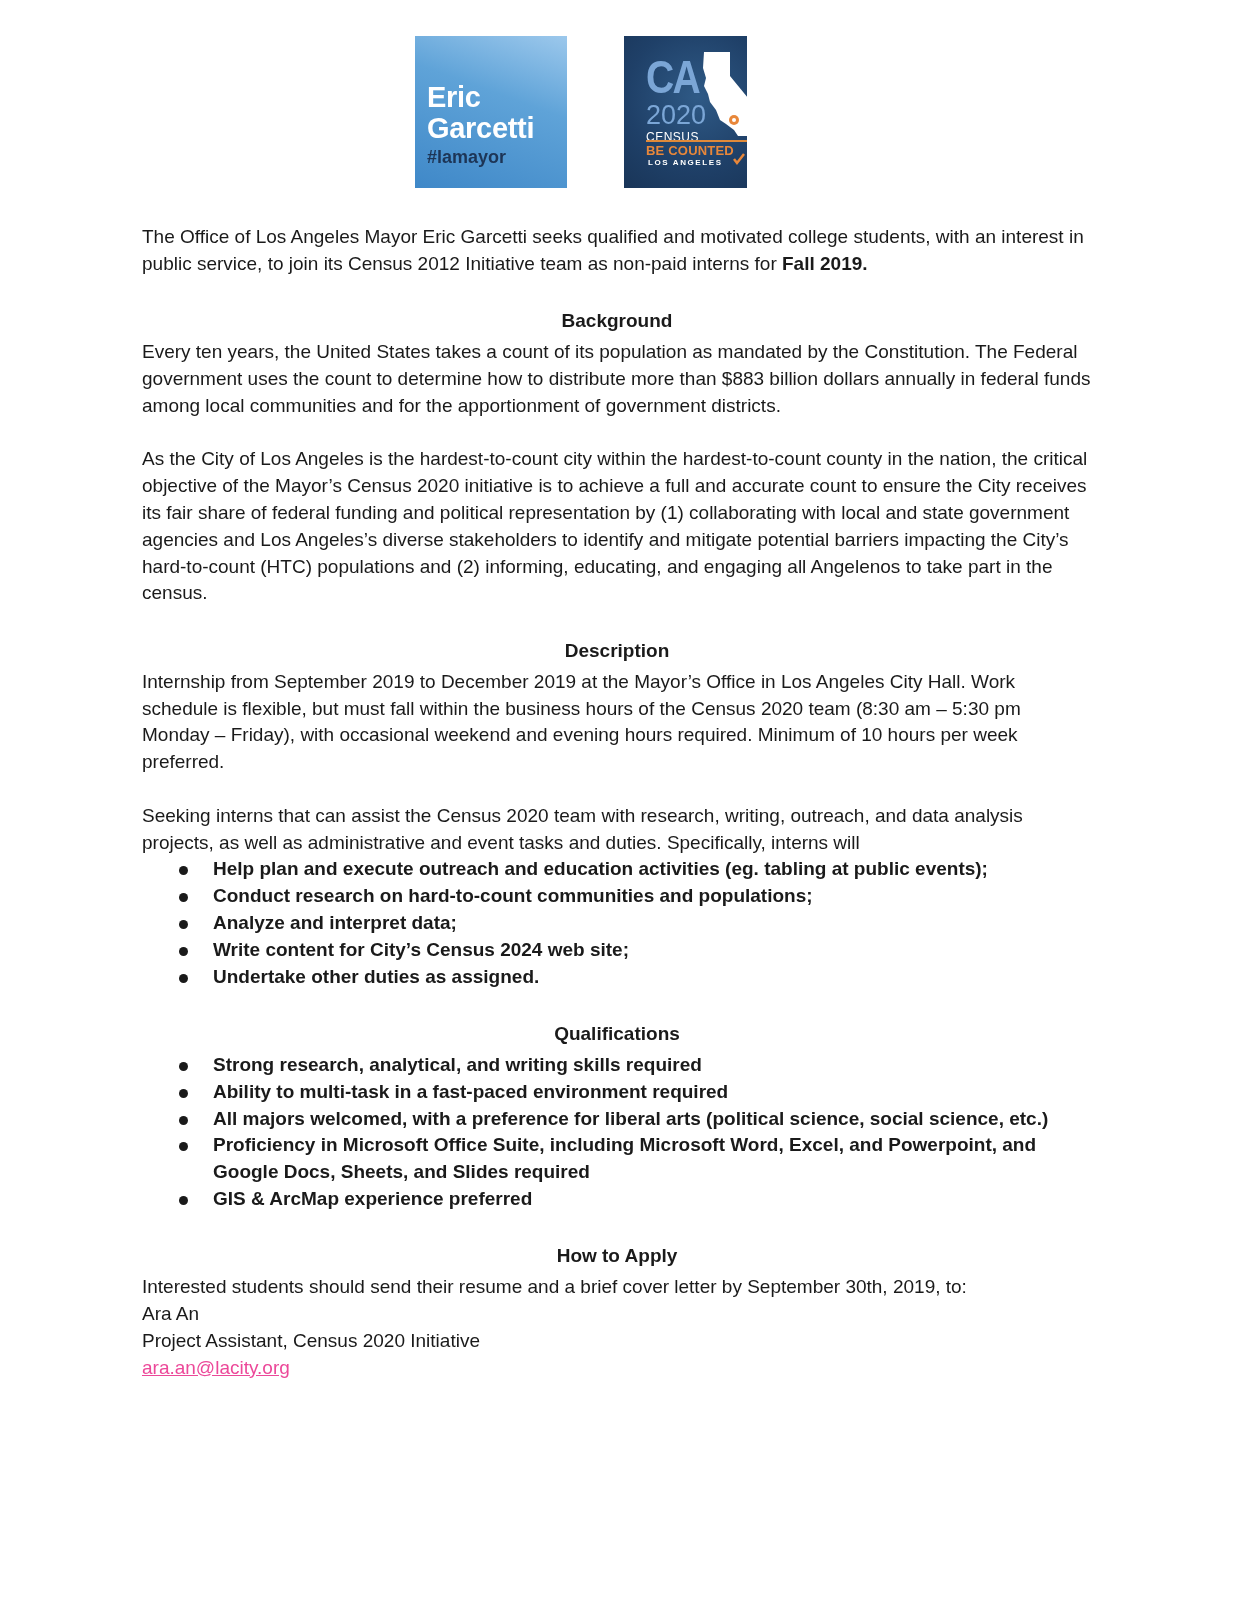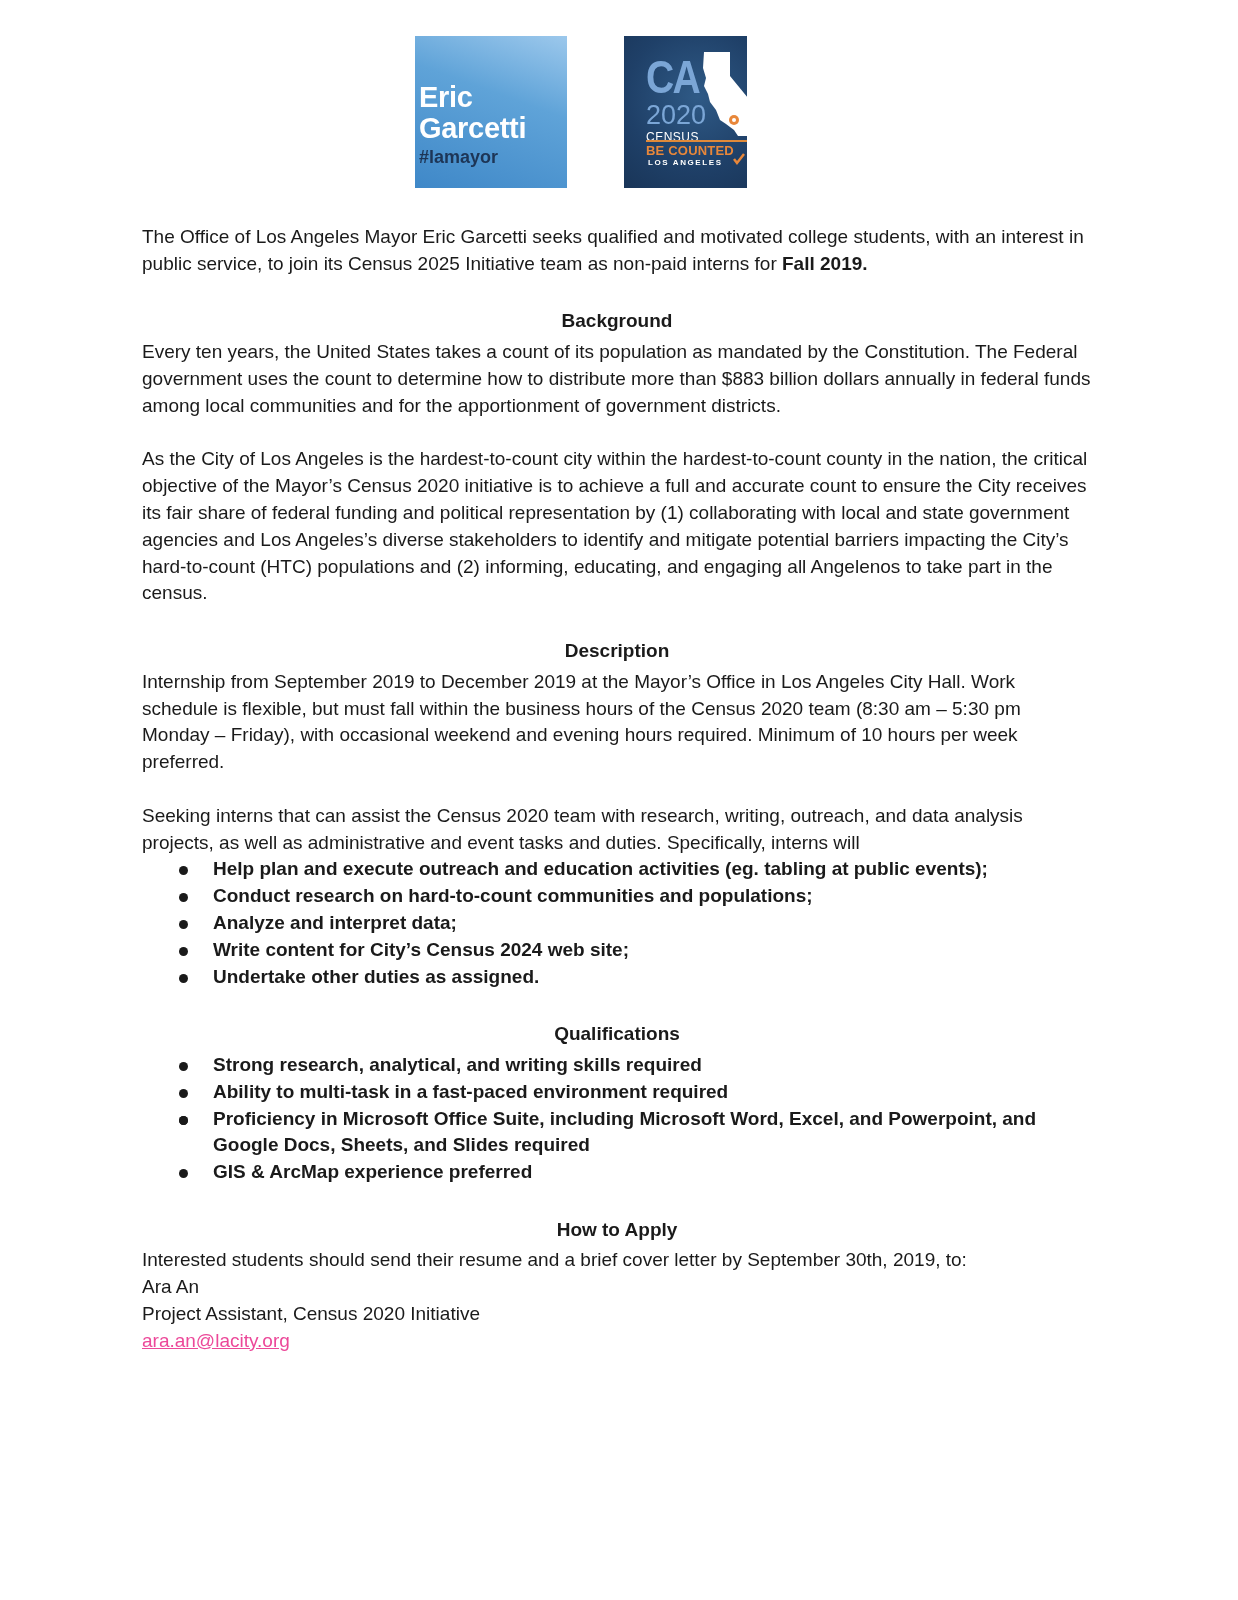--- a/index.html
+++ b/index.html
@@ -4,21 +4,21 @@
   <style>
     html, body { margin: 0; padding: 0; background: #ffffff; }
     body {
       width: 1238px; height: 1600px; position: relative; overflow: hidden;
       font-family: "Liberation Sans", sans-serif; color: #1a1a1a;
     }
     .logos { position: absolute; top: 36px; left: 0; width: 1238px; height: 152px; }
     .logo-garcetti {
       position: absolute; left: 415px; top: 0; width: 152px; height: 152px;
       background: linear-gradient(200deg, #9cc8ec 0%, #5fa3d8 40%, #3f88c8 100%);
-      box-sizing: border-box; padding: 46px 0 0 4px;
+      box-sizing: border-box; padding: 46px 0 0 12px;
     }
     .logo-garcetti .name {
       color: #ffffff; font-weight: bold; font-size: 29px; line-height: 31px; letter-spacing: -0.3px;
       display: block;
     }
     .logo-garcetti .tag {
       color: #1d3556; font-weight: bold; font-size: 18px; line-height: 22px; display: block; margin-top: 2px;
     }
     .logo-census {
       position: absolute; left: 624px; top: 0; width: 123px; height: 152px;
@@ -83,21 +83,21 @@
     <div class="rule"></div>
     <span class="be">BE COUNTED</span>
     <span class="la">LOS ANGELES</span>
     <svg class="check" width="14" height="14" viewBox="0 0 14 14">
       <path d="M2 7 L5 11 L12 2" stroke="#e8873a" stroke-width="2.5" fill="none"></path>
     </svg>
   </div>
 </div>
 
 <div class="doc">
-  <p><span>The Office of Los Angeles Mayor Eric Garcetti seeks qualified and motivated college students, with an interest in public service, to join its Census 2025 Initiative team as non-paid interns for </span><b>Fall 2019.</b></p>
+  <p><span>The Office of Los Angeles Mayor Eric Garcetti seeks qualified and motivated college students, with an interest in public service, to join its Census 2012 Initiative team as non-paid interns for </span><b>Fall 2019.</b></p>
   <div class="gap"></div>
 
   <h3>Background</h3>
   <p>Every ten years, the United States takes a count of its population as mandated by the Constitution. The Federal government uses the count to determine how to distribute more than $883 billion dollars annually in federal funds among local communities and for the apportionment of government districts.</p>
   <div class="gap"></div>
   <p>As the City of Los Angeles is the hardest-to-count city within the hardest-to-count county in the nation, the critical objective of the Mayor’s Census 2020 initiative is to achieve a full and accurate count to ensure the City receives its fair share of federal funding and political representation by (1) collaborating with local and state government agencies and Los Angeles’s diverse stakeholders to identify and mitigate potential barriers impacting the City’s hard-to-count (HTC) populations and (2) informing, educating, and engaging all Angelenos to take part in the census.</p>
   <div class="gap"></div>
 
   <h3>Description</h3>
   <p>Internship from September 2019 to December 2019 at the Mayor’s Office in Los Angeles City Hall. Work schedule is flexible, but must fall within the business hours of the Census 2020 team (8:30 am – 5:30 pm Monday – Friday), with occasional weekend and evening hours required. Minimum of 10 hours per week preferred.</p>
@@ -109,21 +109,21 @@
     <li><span class="bullet"></span><span>Analyze and interpret data;</span></li>
     <li><span class="bullet"></span><span>Write content for City’s Census 2024 web site;</span></li>
     <li><span class="bullet"></span><span>Undertake other duties as assigned.</span></li>
   </ul>
   <div class="gap"></div>
 
   <h3>Qualifications</h3>
   <ul>
     <li><span class="bullet"></span><span>Strong research, analytical, and writing skills required</span></li>
     <li><span class="bullet"></span><span>Ability to multi-task in a fast-paced environment required</span></li>
-    <li><span class="bullet"></span></li>
+    <li><span class="bullet"></span><span>All majors welcomed, with a preference for liberal arts (political science, social science, etc.)</span></li>
     <li><span class="bullet"></span><span>Proficiency in Microsoft Office Suite, including Microsoft Word, Excel, and Powerpoint, and Google Docs, Sheets, and Slides required</span></li>
     <li><span class="bullet"></span><span>GIS &amp; ArcMap experience preferred</span></li>
   </ul>
   <div class="gap"></div>
 
   <h3>How to Apply</h3>
   <p>Interested students should send their resume and a brief cover letter by September 30th, 2019, to:</p>
   <p>Ara An</p>
   <p>Project Assistant, Census 2020 Initiative</p>
   <p><a href="mailto:ara.an@lacity.org">ara.an@lacity.org</a></p>

